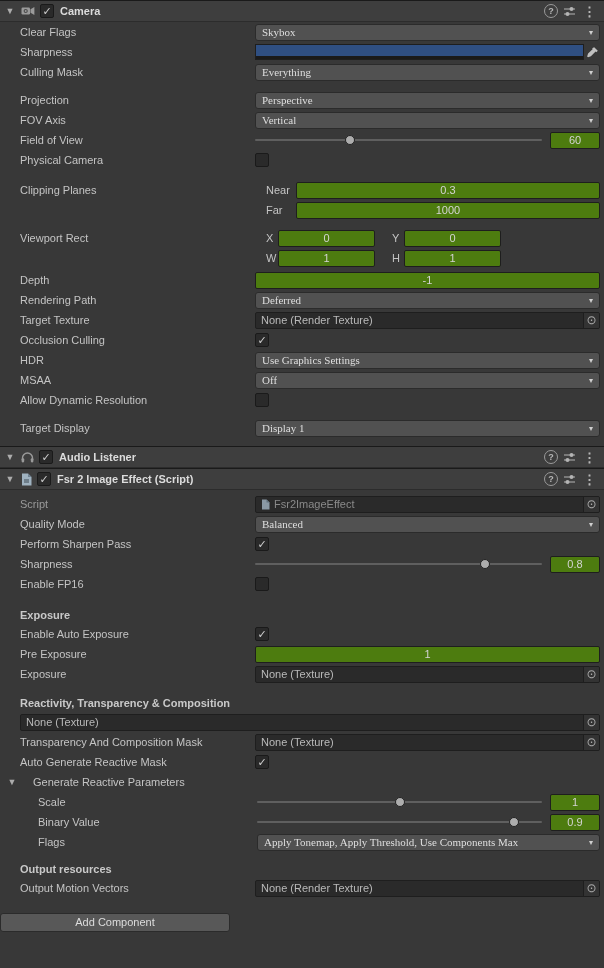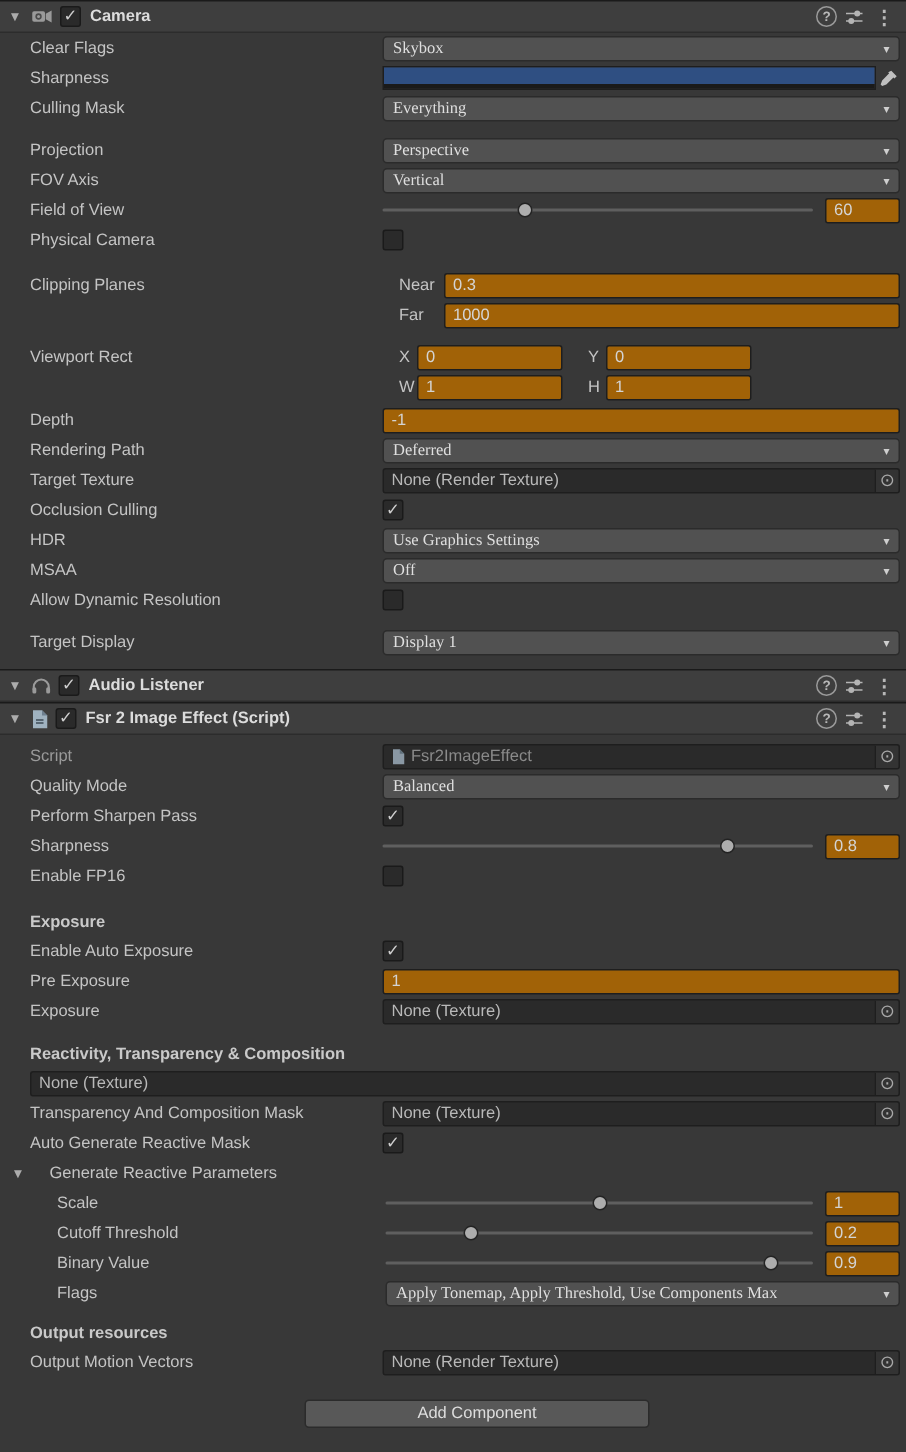--- a/index.html
+++ b/index.html
@@ -43,22 +43,22 @@
   .section-header { height: 18px; display: flex; align-items: center; padding-left: 20px; font-weight: bold; color: #C9C9C9; }
 
   .dropdown {
     flex: 1; height: 17px; background: #515151; border: 1px solid #2B2B2B; border-radius: 3px;
     display: flex; align-items: center; padding: 0 6px; color: #DFDFDF; min-width: 0;
   }
   .dropdown .dd-text { white-space: nowrap; overflow: hidden; font-family: Liberation Serif, serif; }
   .dropdown .arrow { margin-left: auto; font-size: 8px; color: #CFCFCF; padding-left: 4px; }
 
   .textfield {
-    flex: 1; height: 17px; background: #a16207; border: 1px solid #1E1E1E; border-radius: 2px;
-    display: flex; align-items: center; padding: 0 5px; color: #D4D4D4; min-width: 0;
+    flex: 1; height: 17px; background: #4d7c0f; border: 1px solid #1E1E1E; border-radius: 2px;
+    display: flex; align-items: center; padding: 0 5px; color: #D4D4D4; min-width: 0; justify-content: center;
   }
   .numfield { flex: 0 0 50px; }
 
   .objfield {
     flex: 1; height: 17px; background: #2A2A2A; border: 1px solid #1E1E1E; border-radius: 2px;
     display: flex; align-items: center; padding-left: 5px; color: #B9B9B9; min-width: 0; overflow: hidden;
   }
   .objfield .obj-text { white-space: nowrap; overflow: hidden; }
   .objfield .picker {
     margin-left: auto; width: 16px; height: 100%; flex: 0 0 16px;
@@ -83,21 +83,21 @@
   .color-main { flex: 1; }
   .color-alpha { height: 3px; background: #1A1A1A; }
   .eyedropper { flex: 0 0 16px; display: flex; align-items: center; justify-content: center; }
 
   .prefix { flex: 0 0 30px; white-space: nowrap; margin-left: 11px; }
   .prefix.xy { flex: 0 0 12px; }
   .quadfield { flex: 0 0 97px; margin-right: 6px; }
 
   .sp2{height:2px}.sp4{height:4px}.sp8{height:8px}.sp10{height:10px}.sp12{height:12px}.sp14{height:14px}
 
-  .footer-row { height: 20px; display: flex; justify-content: center; align-items: center; padding-left: 32px; }
+  .footer-row { height: 20px; display: flex; align-items: center; }
   .add-component-btn {
     width: 230px; height: 19px; background: #585858; border: 1px solid #2B2B2B; border-radius: 3px;
     color: #DDDDDD; display: flex; align-items: center; justify-content: center;
   }
 </style>
 </head>
 <body>
 
 <div class="inspector">
 
@@ -521,32 +521,20 @@
       <div class="slider">
         <div class="track"></div>
         <div class="handle" style="left: calc(50% - 5px);"></div>
       </div>
       <div class="textfield numfield">
           <span>1</span>
         </div>
     </div>
   </div>
 
-  <div class="row sub">
-    <div class="label">Cutoff Threshold</div>
-    <div class="value">
-      <div class="slider">
-        <div class="track"></div>
-        <div class="handle" style="left: calc(20% - 5px);"></div>
-      </div>
-      <div class="textfield numfield">
-          <span>0.2</span>
-        </div>
-    </div>
-  </div>
 
   <div class="row sub">
     <div class="label">Binary Value</div>
     <div class="value">
       <div class="slider">
         <div class="track"></div>
         <div class="handle" style="left: calc(90% - 5px);"></div>
       </div>
       <div class="textfield numfield">
           <span>0.9</span>

